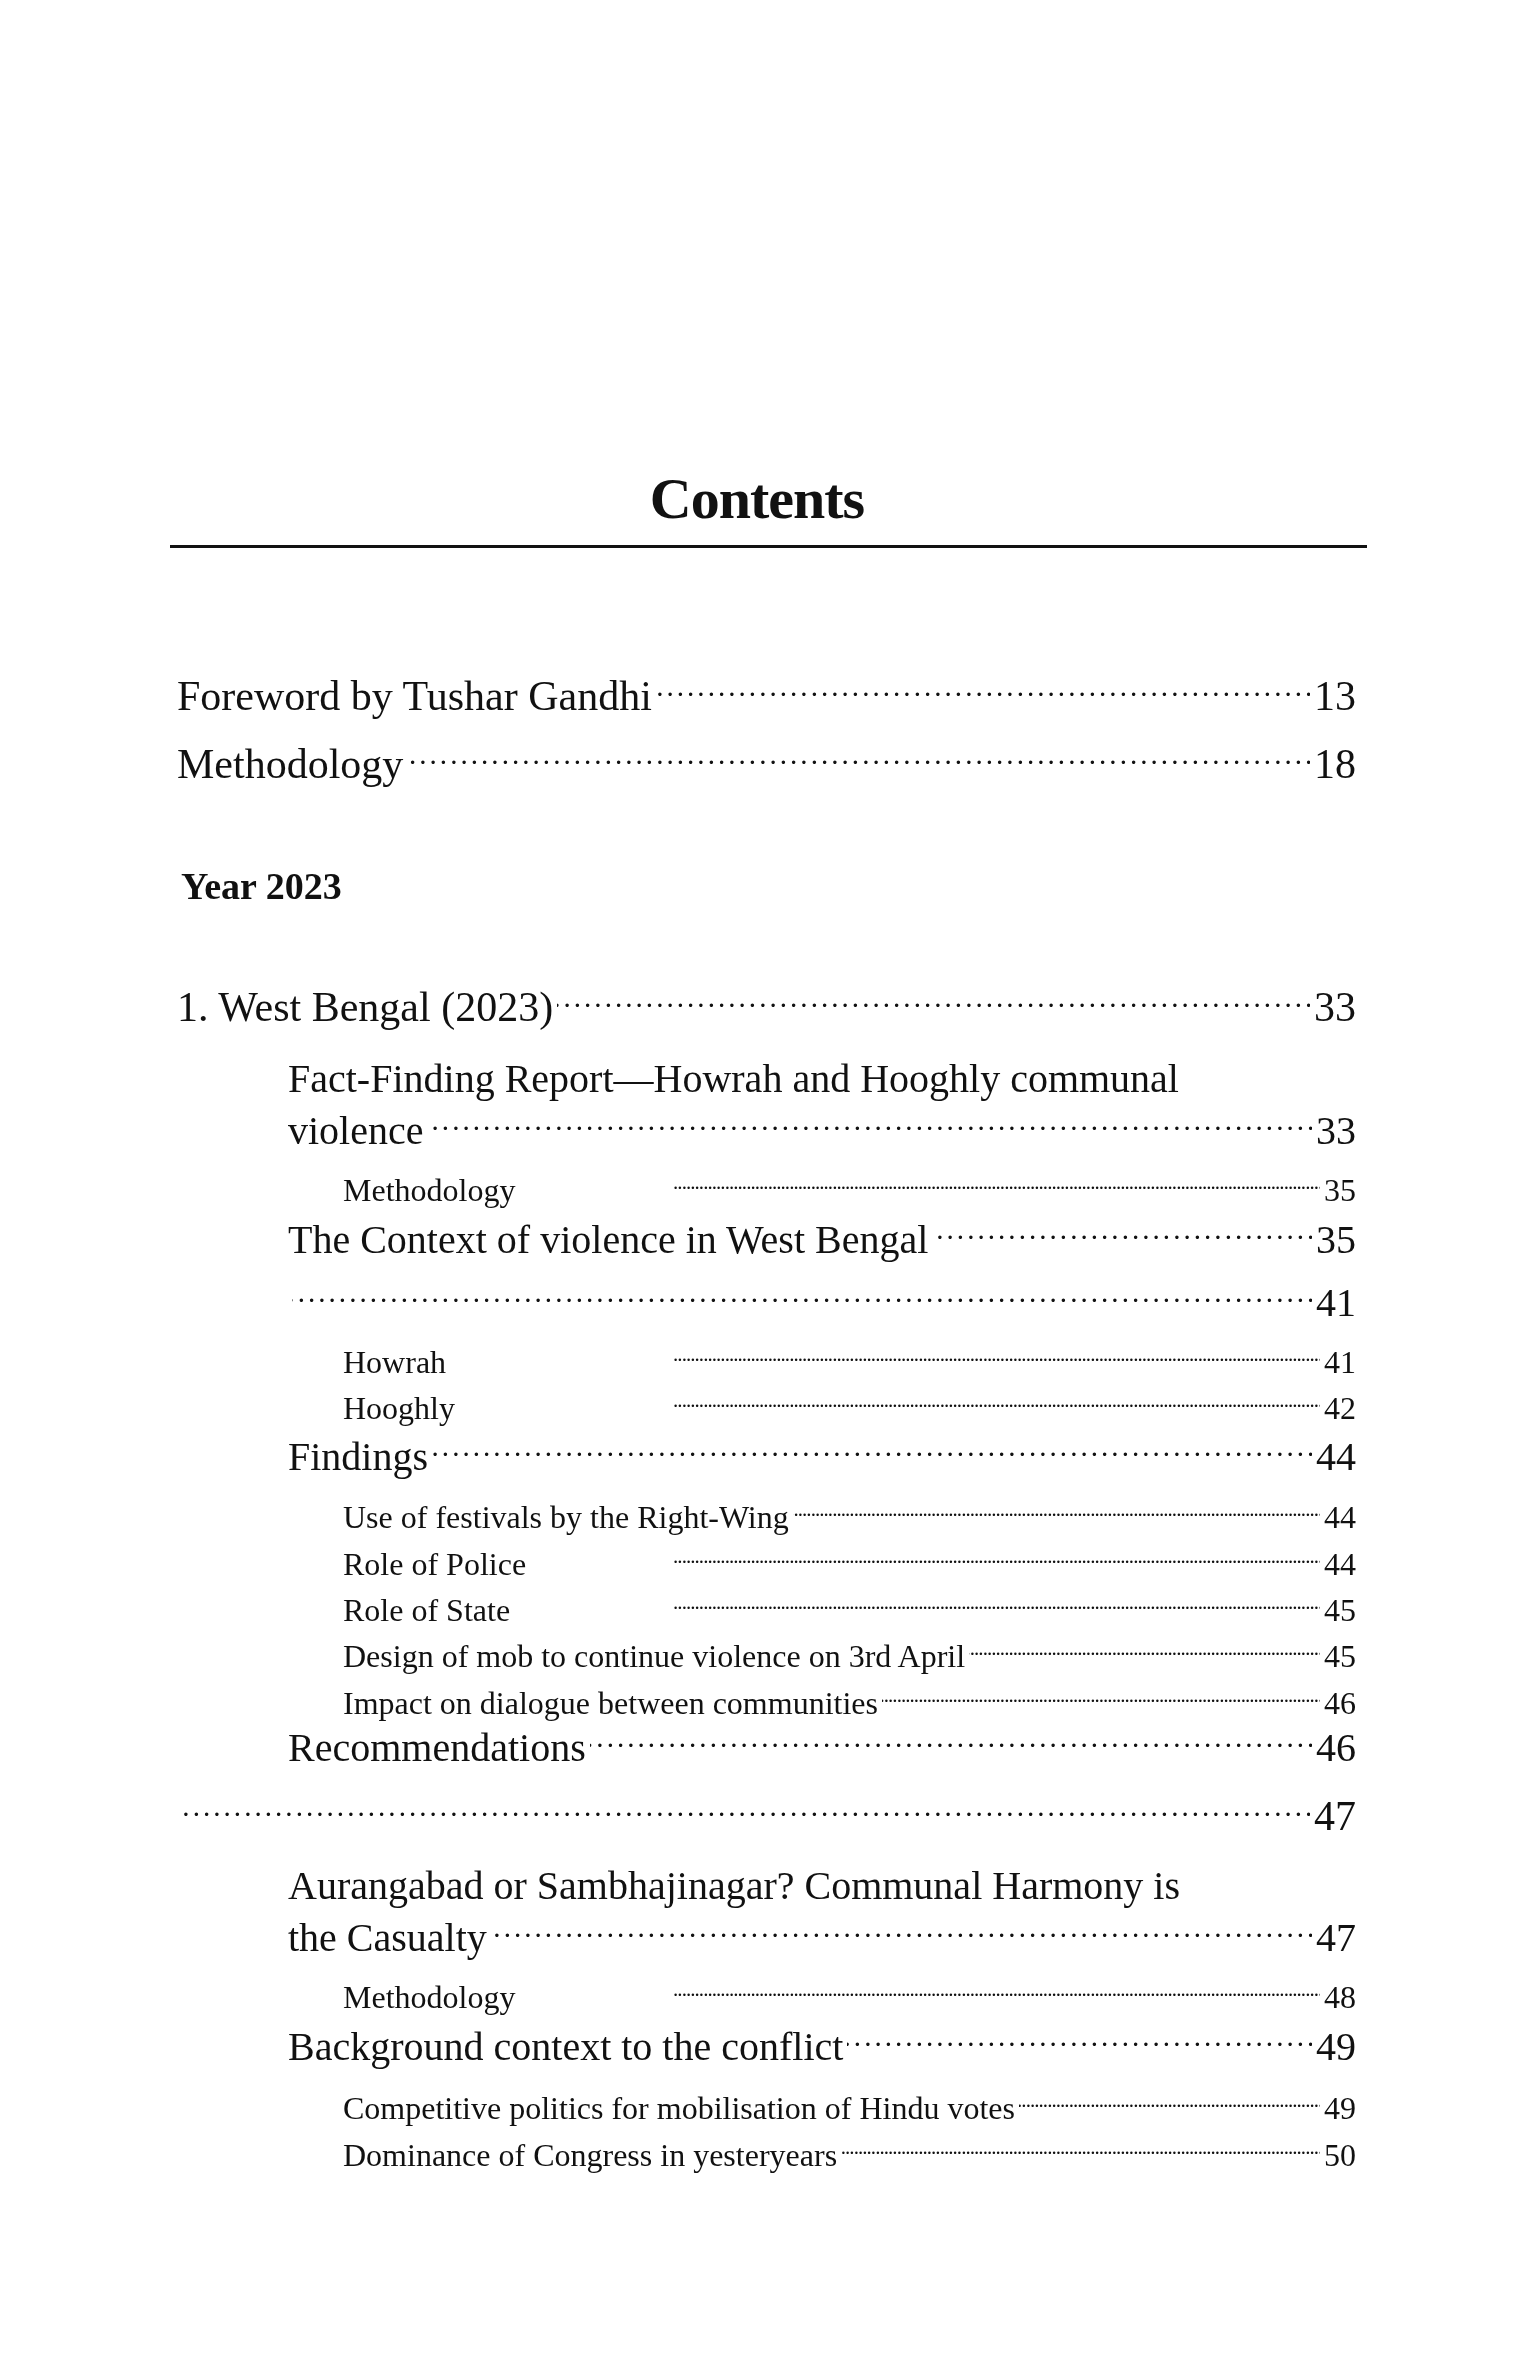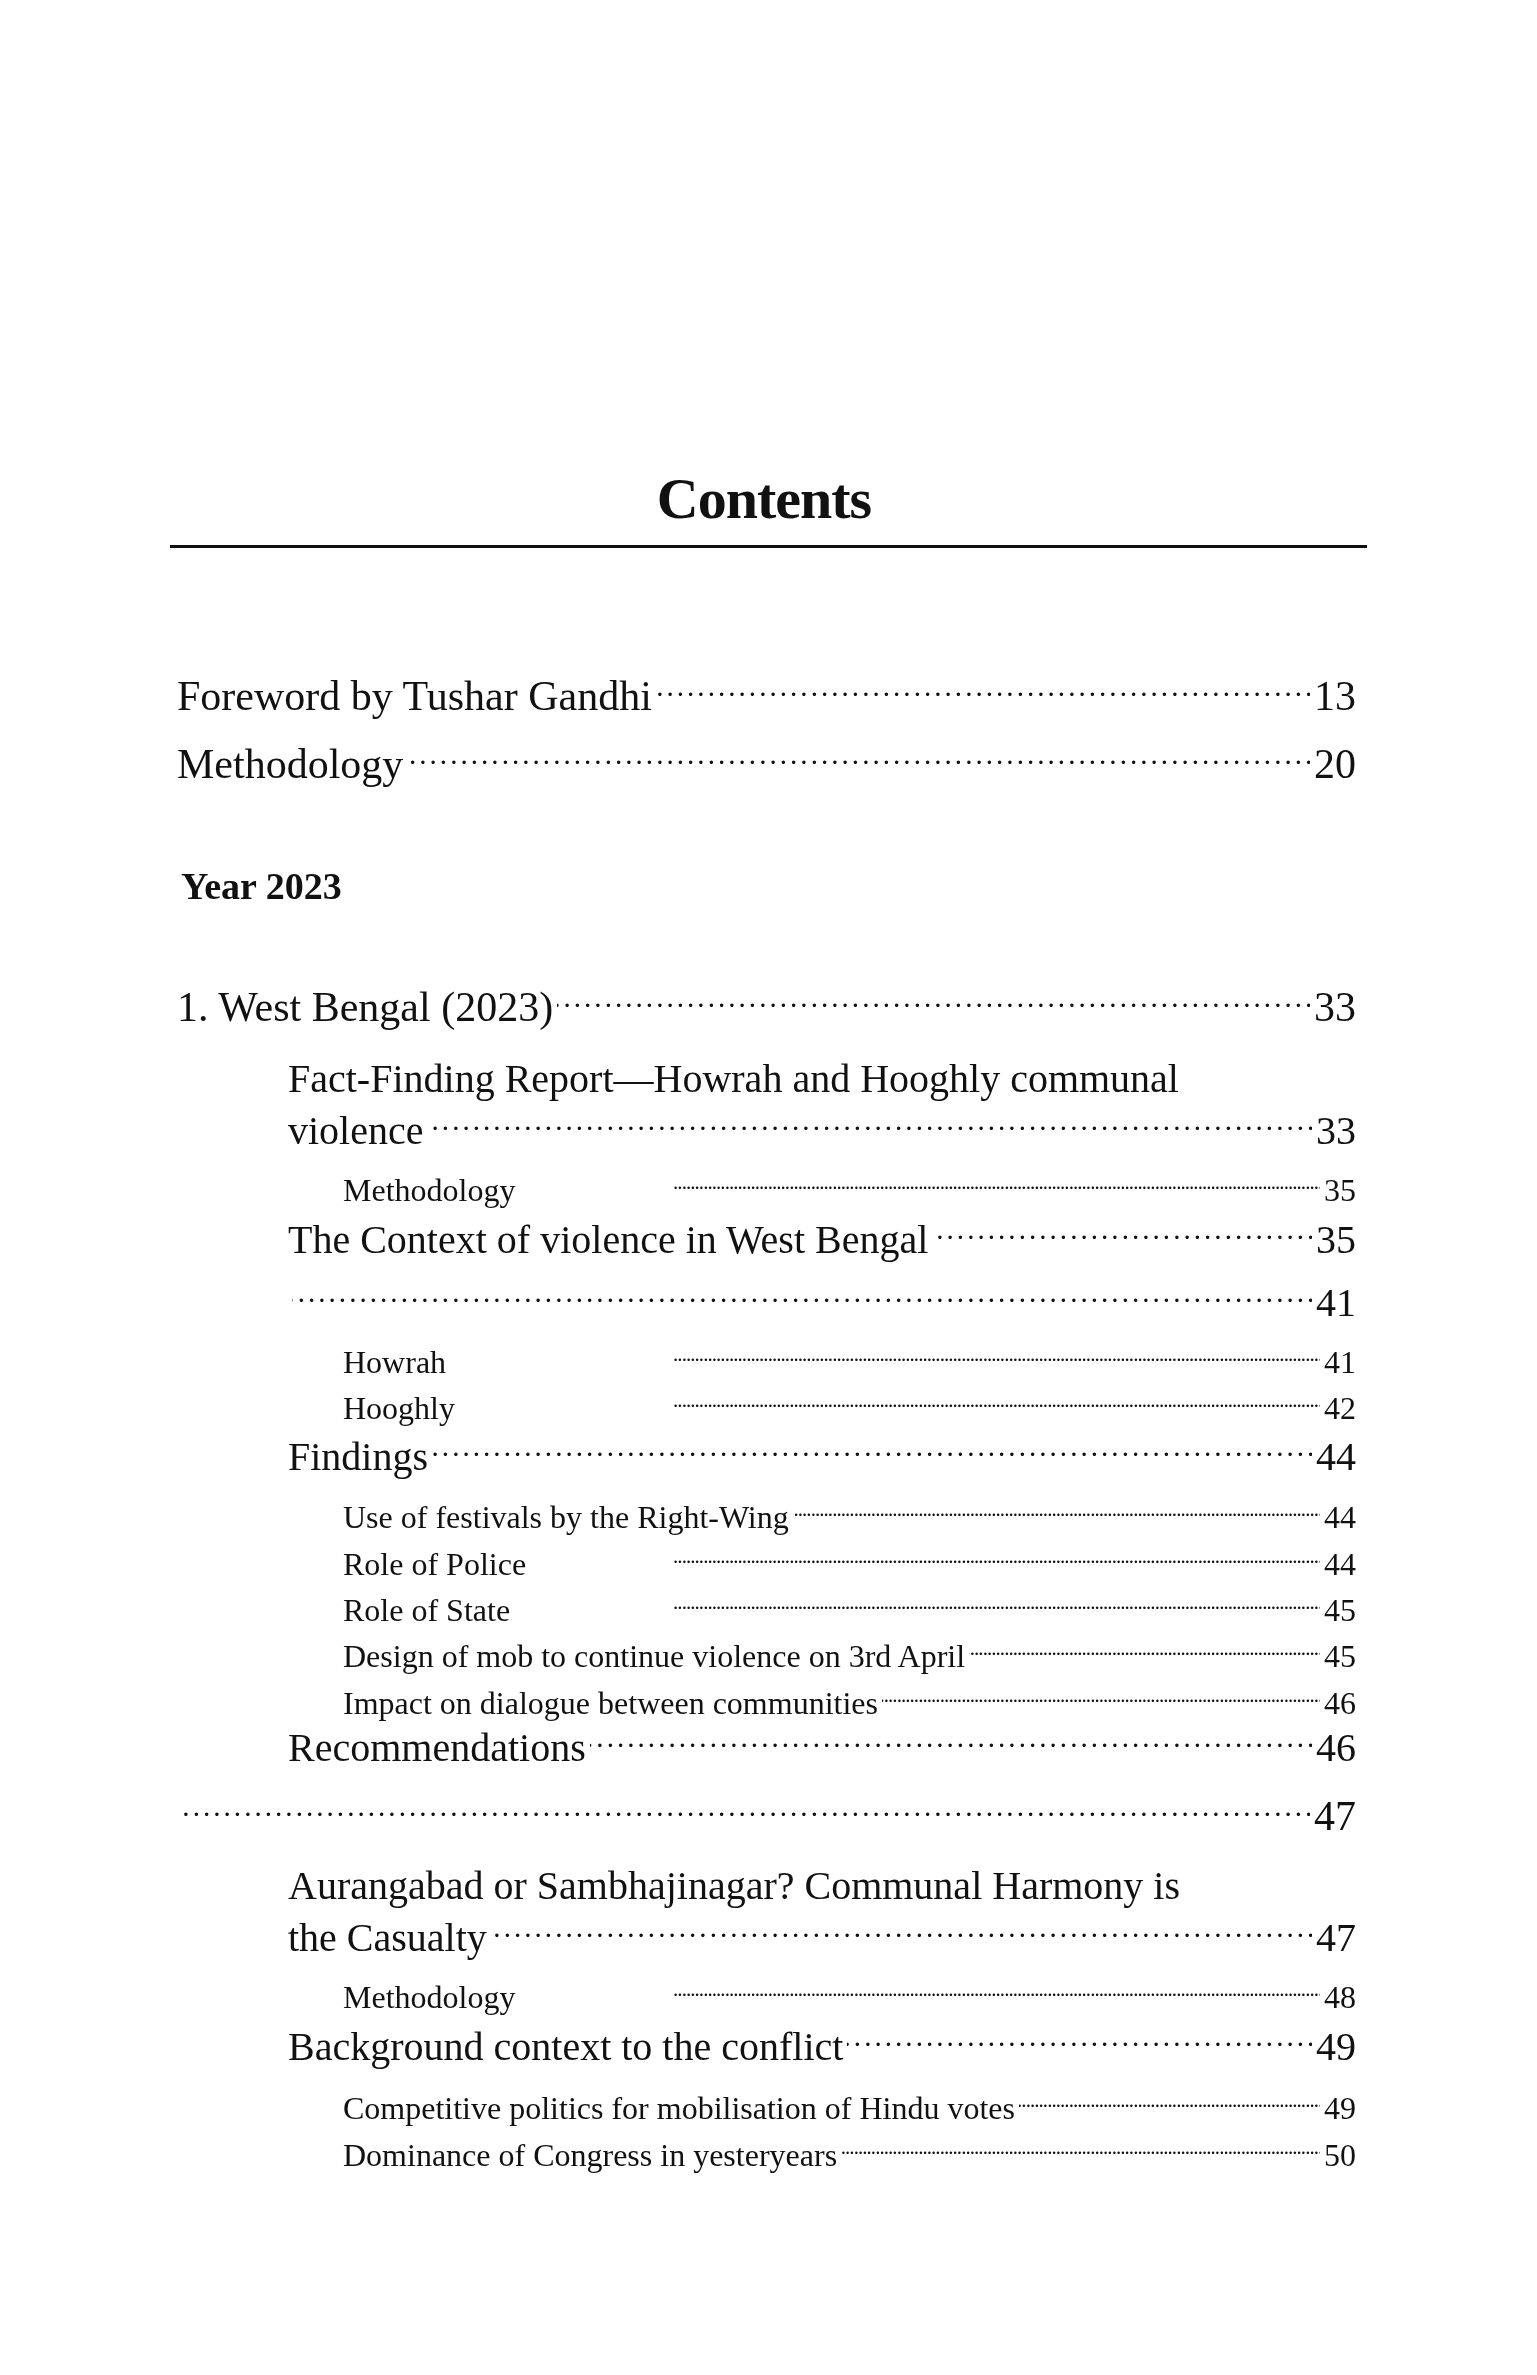--- a/index.html
+++ b/index.html
@@ -1,19 +1,19 @@
 <!DOCTYPE html>
 <html><head>
 <meta charset="utf-8">
 <style>
   html, body { margin: 0; padding: 0; background: #ffffff; }
   body { width: 1537px; height: 2376px; position: relative; overflow: hidden;
          font-family: "Liberation Serif", "DejaVu Serif", serif; color: #111111; }
   .title { position: absolute; left: 0; width: 1514px; top: 464px; text-align: center;
-           font-size: 58px; line-height: 69px; font-weight: bold; margin: 0; letter-spacing: -1px; padding-left: 7px; }
+           font-size: 58px; line-height: 69px; font-weight: bold; margin: 0; letter-spacing: -1px; }
   .rule { position: absolute; left: 170px; width: 1197px; top: 545px; height: 2.9px; background: #111111; }
   .row { position: absolute; right: 181px; display: flex; align-items: baseline; white-space: nowrap; }
   .row.l0 { left: 177px; font-size: 42px; line-height: 48px; }
   .row.l1 { left: 288px; font-size: 40px; line-height: 48px; }
   .row.l2 { left: 343px; font-size: 32px; line-height: 38px; }
   .row .label { flex: 0 0 auto; }
   .row .leader { flex: 1 1 auto; overflow: hidden; margin: 0 3.8px; position: relative; }
   .row .leader::after { content: ". . . . . . . . . . . . . . . . . . . . . . . . . . . . . . . . . . . . . . . . . . . . . . . . . . . . . . . . . . . . . . . . . . . . . . . . . . . . . . . . . . . . . . . . . . . . . . . . . . . . . . . . . . . . . . . . . . . . . . . . . . . . . . . . . . . . . . . . . . . . . . . . . . . . . . . ";
      position: absolute; right: 0; white-space: nowrap; letter-spacing: -2.9px; }
   .row .leader { height: 1em; }
@@ -31,21 +31,21 @@
 
 <div class="row l0" style="top:668px">
   <span class="label">Foreword by Tushar Gandhi</span>
   <span class="leader"></span>
   <span class="page">13</span>
 </div>
 
 <div class="row l0" style="top:736px">
   <span class="label">Methodology</span>
   <span class="leader"></span>
-  <span class="page">20</span>
+  <span class="page">18</span>
 </div>
 
 <div class="section" style="top:863px">Year 2023</div>
 
 <div class="row l0" style="top:979px">
   <span class="label">1. West Bengal (2023)</span>
   <span class="leader"></span>
   <span class="page">33</span>
 </div>
 

